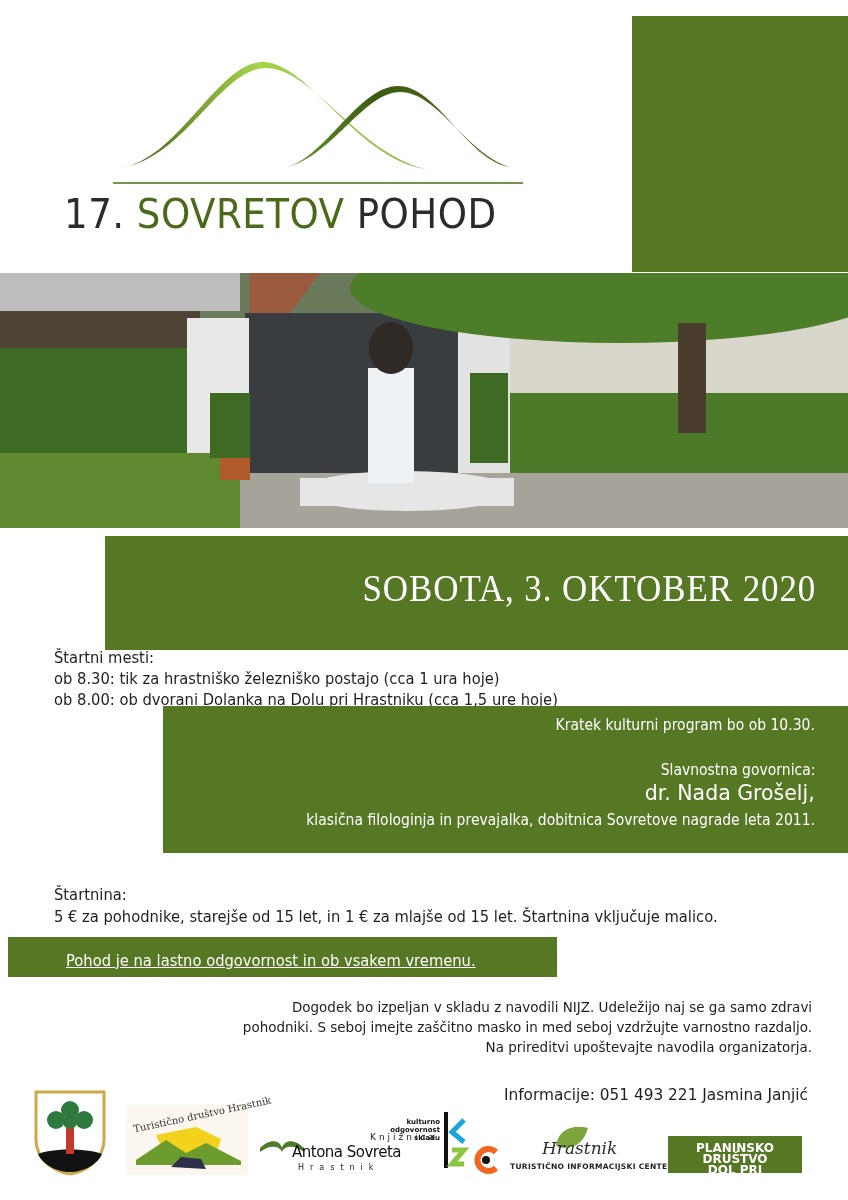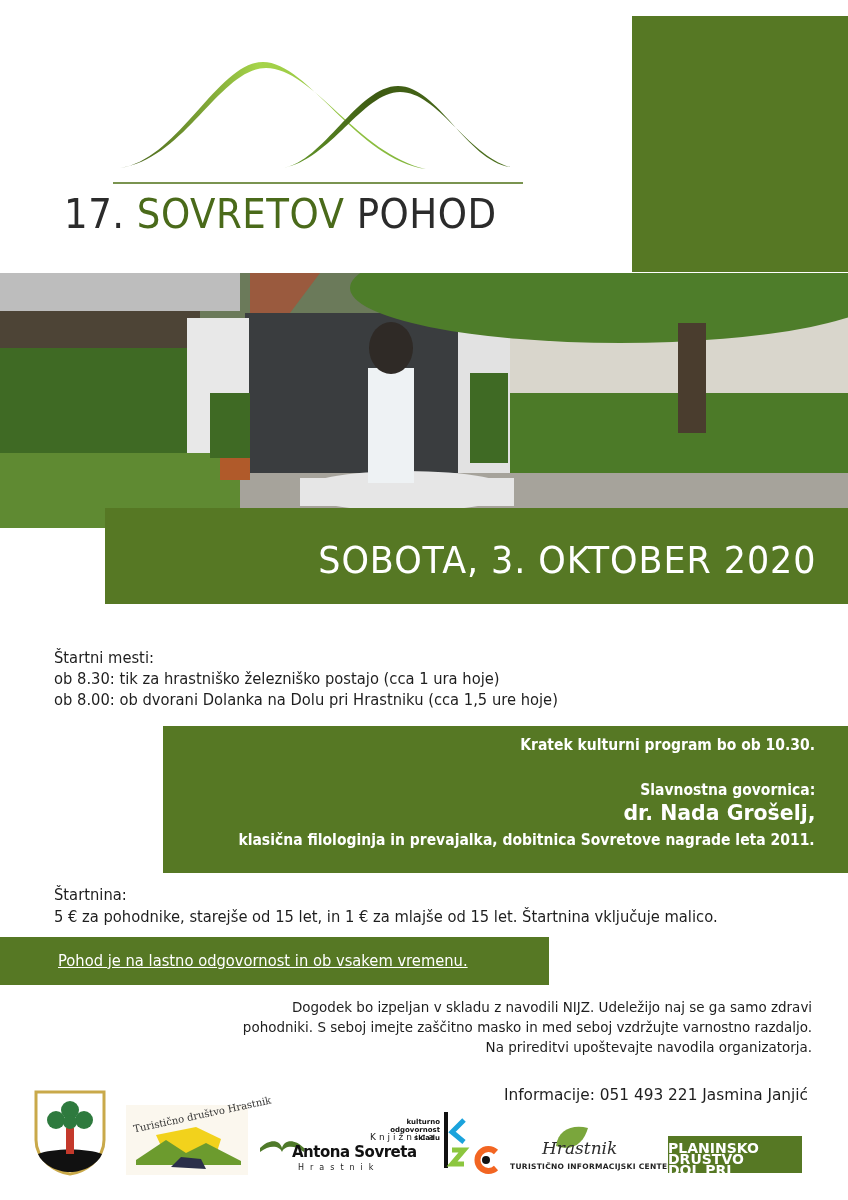--- a/index.html
+++ b/index.html
@@ -11,33 +11,33 @@
   #logo-svg { position:absolute; left:108px; top:50px; width:420px; height:140px; }
   .title { position:absolute; left:64px; top:186px; font-size:40px; letter-spacing:0.5px; font-family:"DejaVu Sans", sans-serif; font-weight:normal; white-space:nowrap; line-height:56px; transform:scaleX(0.93); transform-origin:left center; }
   .title .num { color:#2b2b2b; }
   .title .acc { color:#4a6a1a; }
   .title .dark { color:#2b2b2b; }
 
   #top-green { left:632px; top:16px; width:216px; height:256px; }
 
   #photo { left:0; top:273px; width:848px; height:255px; overflow:hidden; }
 
-  #date-band { left:105px; top:508px; width:743px; height:96px; }
+  #date-band { left:105px; top:536px; width:743px; height:114px;font-family:Liberation Serif, serif; }
   #date-text { position:absolute; right:32px; top:30px; color:#fff; font-size:38px; letter-spacing:1px; white-space:nowrap; transform:scaleX(0.92); transform-origin:right center; }
 
   .body-text { font-size:16px; line-height:21px; color:#1e1e1e; white-space:nowrap; transform:scaleX(0.92); transform-origin:left top; }
   #start-block { left:54px; top:647px; }
 
-  #program-box { left:163px; top:726px; width:685px; height:147px;font-weight:bold; }
+  #program-box { left:163px; top:706px; width:685px; height:147px; }
   #program-box .pline { position:absolute; right:33px; color:#fff; white-space:nowrap; font-size:15px; transform:scaleX(0.93); transform-origin:right center; }
   #program-box .speaker { font-size:22px; }
 
   #fee-block { left:54px; top:884px; font-size:16px; line-height:22px; }
 
-  #disclaimer-bar { left:0; top:937px; width:549px; height:48px; }
+  #disclaimer-bar { left:8px; top:937px; width:549px; height:40px; }
   #disclaimer-text { position:absolute; left:58px; top:14px; color:#fff; font-size:16px; text-decoration:underline; white-space:nowrap; transform:scaleX(0.92); transform-origin:left center; }
 
   #notice { right:36px; top:997px; text-align:right; font-size:14.5px; line-height:20px; white-space:nowrap; transform:scaleX(0.93); transform-origin:right top; }
   #info { right:40px; top:1085px; font-size:16.5px; white-space:nowrap; transform:scaleX(0.93); transform-origin:right top; }
 
   .logo { position:absolute; }
 </style>
 </head>
 <body>
 
@@ -156,21 +156,21 @@
     <path d="M45 62 L55 52 L75 54 L80 64 Z" fill="#2b2f4a"></path>
   </svg>
   <span style="position:absolute;left:6px;top:4px;font-family:'DejaVu Serif',serif;font-size:10px;color:#333;transform:rotate(-12deg);white-space:nowrap;">Turistično društvo Hrastnik</span>
 </div>
 
 <div class="logo" style="left:258px;top:1130px;width:140px;height:48px;">
   <svg width="48" height="20" viewBox="0 0 48 20" style="position:absolute;left:0;top:4px;">
     <path d="M2 14 C12 4 22 6 24 14 C26 6 36 4 46 14 L46 18 C36 10 26 12 24 18 C22 12 12 10 2 18 Z" fill="#4f7a2a"></path>
   </svg>
   <span style="position:absolute;left:64px;top:2px;font-size:9px;letter-spacing:3px;color:#222;margin-left:48px;">Knjižnica</span>
-  <span style="position:absolute;left:34px;top:13px;font-size:15px;font-weight:bold;color:#111;letter-spacing:-0.5px;white-space:nowrap;">Antona Sovreta</span>
+  <span style="position:absolute;left:34px;top:13px;font-size:15px;font-weight:normal;color:#111;letter-spacing:-0.5px;white-space:nowrap;">Antona Sovreta</span>
   <span style="position:absolute;left:40px;top:33px;font-size:8px;letter-spacing:6px;color:#222;">Hrastnik</span>
 </div>
 
 <div class="logo" style="left:396px;top:1112px;width:110px;height:64px;">
   <div style="position:absolute;right:66px;top:6px;text-align:right;font-size:7px;font-weight:bold;line-height:8px;color:#111;">
     <div>kulturno</div>
     <div>odgovornost</div>
     <div>skladu</div>
   </div>
   <svg width="60" height="62" viewBox="0 0 60 62" style="position:absolute;left:48px;top:0;">
@@ -184,17 +184,17 @@
 
 <div class="logo" style="left:510px;top:1108px;width:150px;height:70px;">
   <svg width="40" height="32" viewBox="0 0 40 32" style="position:absolute;left:42px;top:14px;">
     <path d="M4 24 C6 8 20 2 36 6 C32 20 22 30 4 24 Z" fill="#7aa63c"></path>
   </svg>
   <span style="position:absolute;left:32px;top:30px;font-family:'DejaVu Serif',serif;font-style:italic;font-size:17px;color:#2d2d2d;">Hrastnik</span>
   <span style="position:absolute;left:0;top:54px;font-size:7.5px;font-weight:bold;color:#222;letter-spacing:0.3px;white-space:nowrap;text-transform:uppercase;">Turistično informacijski center</span>
 </div>
 
 <div class="logo green" style="left:668px;top:1136px;width:134px;height:37px;">
-  <div style="color:#fff;font-size:14px;font-weight:bold;line-height:11px;padding-top:7px;">
+  <div style="text-align:center;color:#fff;font-size:12px;font-weight:bold;line-height:11px;padding-top:7px;">
     <div>PLANINSKO DRUŠTVO</div>
     <div>DOL PRI PLANINSKO</div>
   </div>
 </div>
 
 </body></html>

